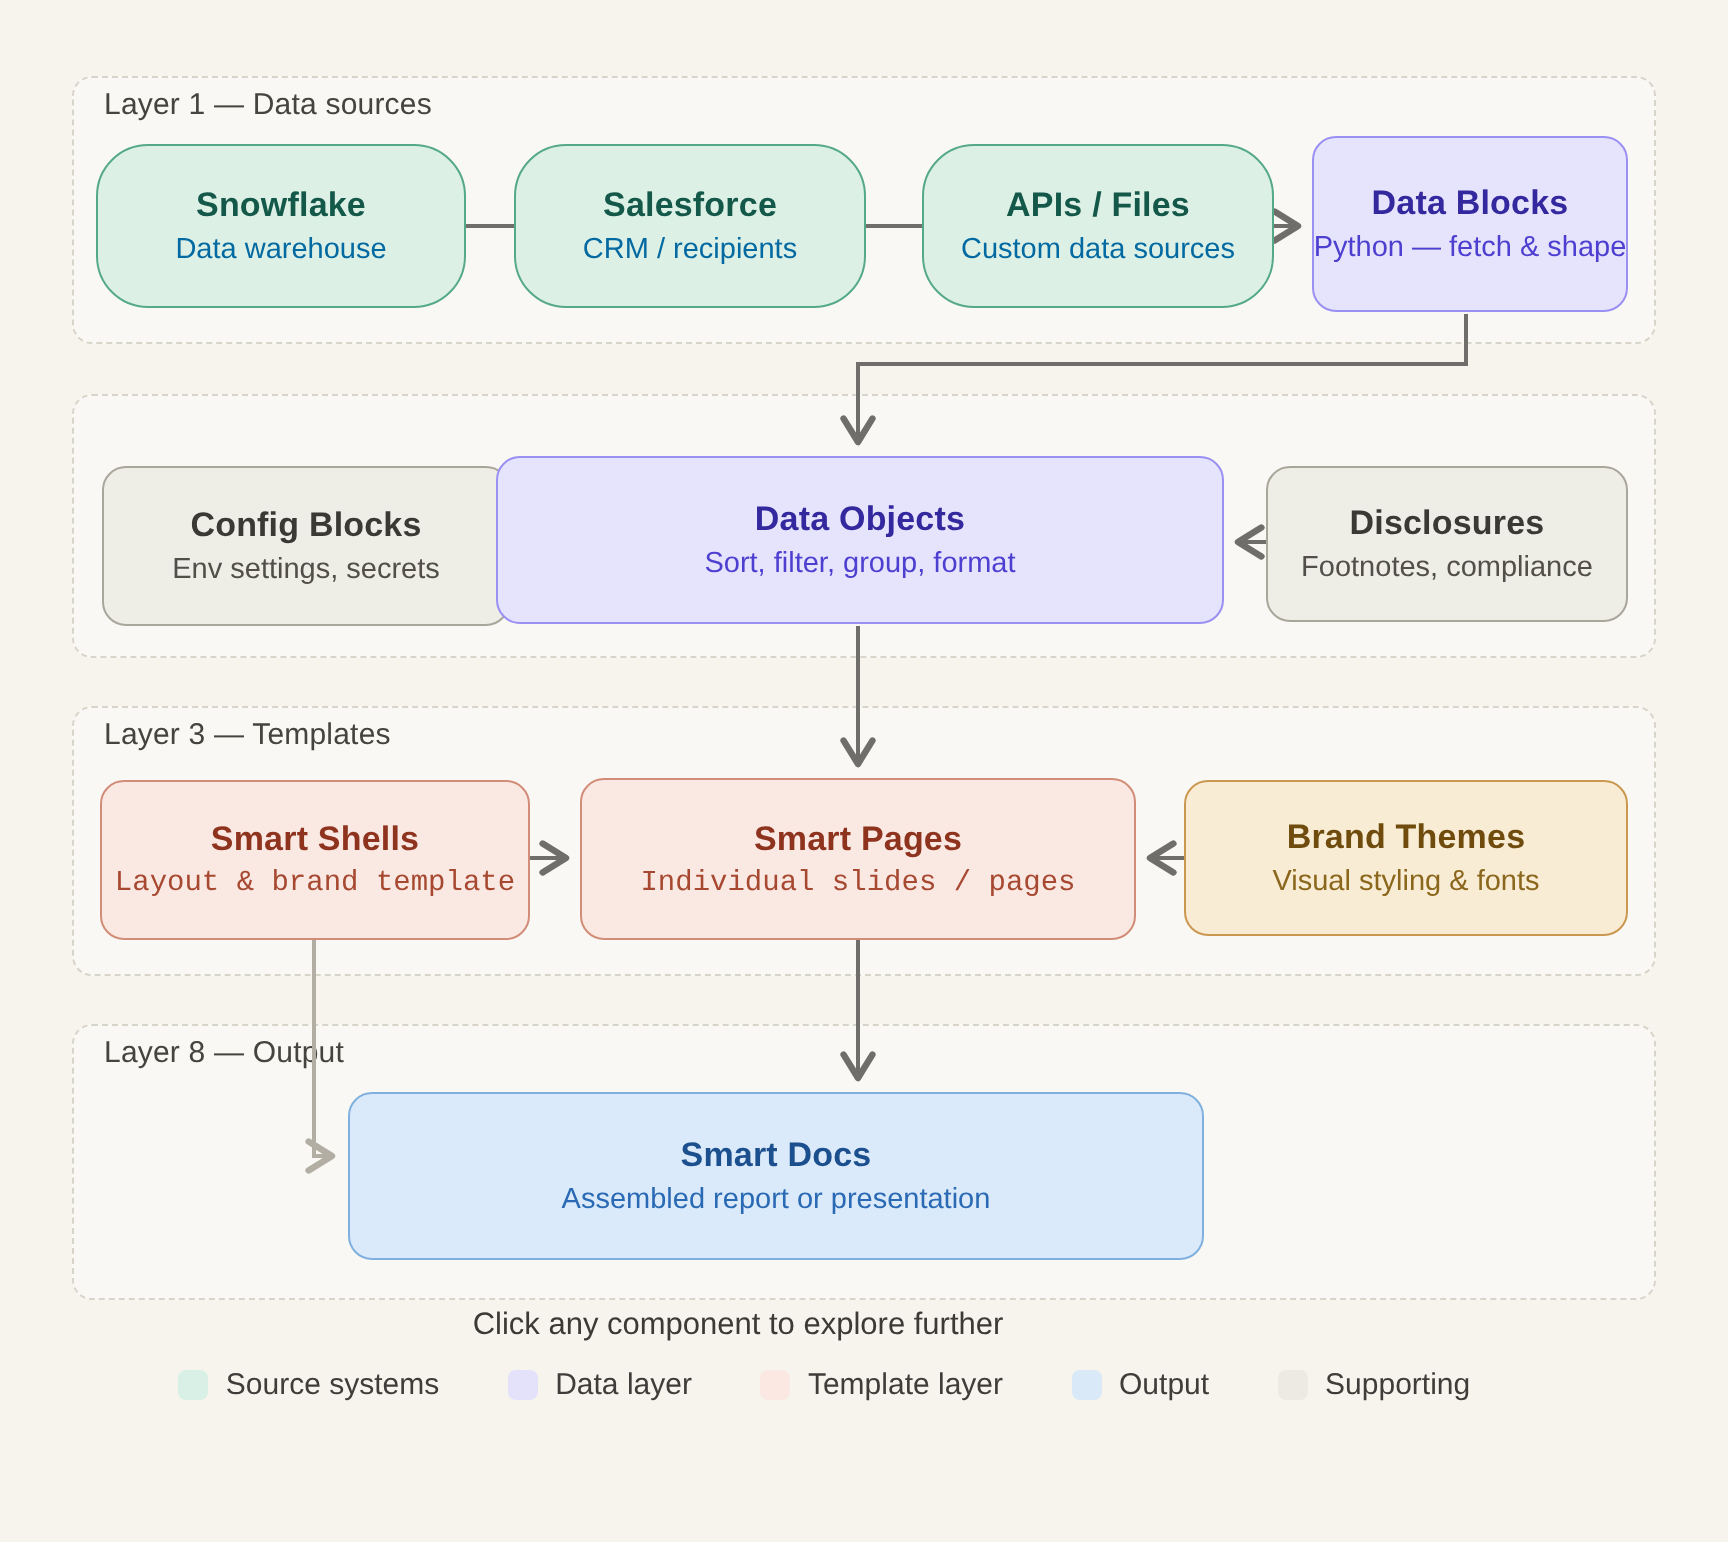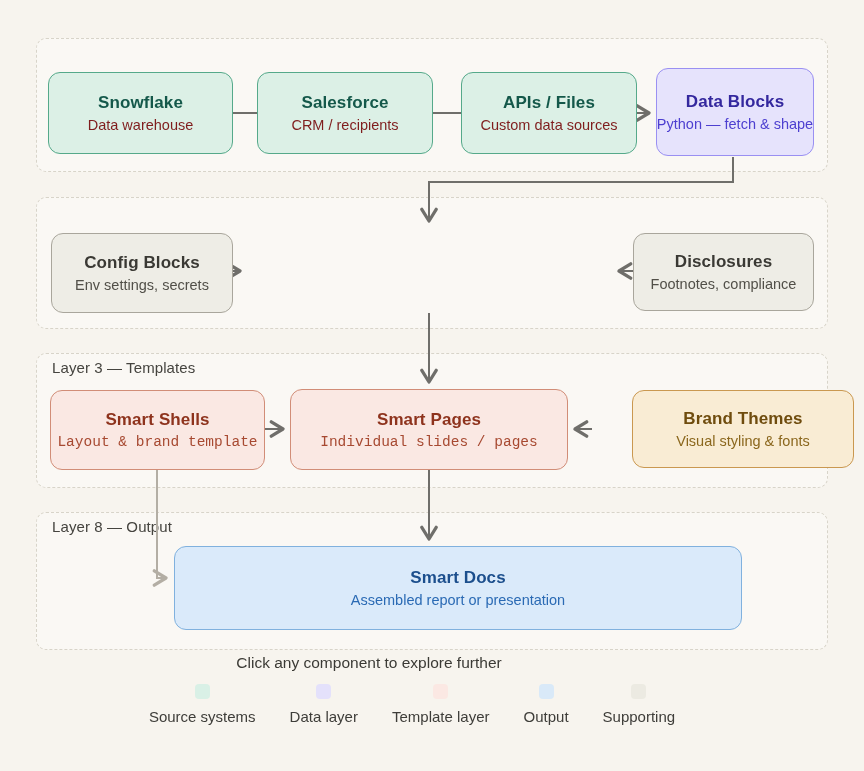--- a/index.html
+++ b/index.html
@@ -35,67 +35,68 @@
     border:1.5px solid;
     display:flex;flex-direction:column;
     align-items:center;justify-content:center;
     text-align:center;
     z-index:10;
     cursor:pointer;
     box-sizing:border-box;
   }
   .node-title{font-size:17px;font-weight:700;letter-spacing:.1px;margin-bottom:4px;}
   .node-sub{font-size:14.5px;font-weight:500;white-space:nowrap;}
-  .cat-source{background:#dcf0e6;border-color:#55a98a;}
+  .cat-source{background:#dcf0e6;border-color:#55a98a;border-radius:26px;}
   .cat-source .node-title{color:#14584a;}
-  .cat-source .node-sub{color:#7f1d1d;}
+  .cat-source .node-sub{color:#0369a1;}
   .cat-data{background:#e6e3fc;border-color:#9a90f2;}
   .cat-data .node-title{color:#34289e;}
   .cat-data .node-sub{color:#4d3fd0;}
   .cat-supporting{background:#eeede6;border-color:#a9a69c;}
   .cat-supporting .node-title{color:#3a3934;}
   .cat-supporting .node-sub{color:#514f48;}
   .cat-template{background:#fae8e3;border-color:#d18d77;}
   .cat-template .node-title{color:#8e331d;}
   .cat-template .node-sub{color:#a74931;font-family:Liberation Mono, monospace;}
-  .cat-brand{background:#f9ecd4;border-color:#ca9850;margin-left:40px;}
+  .cat-brand{background:#f9ecd4;border-color:#ca9850;}
   .cat-brand .node-title{color:#6f4c0e;}
   .cat-brand .node-sub{color:#8b671d;}
   .cat-output{background:#daeafa;border-color:#80b1de;}
   .cat-output .node-title{color:#1c4f8d;}
   .cat-output .node-sub{color:#2a6ab4;}
   .caption{
     position:absolute;
     left:0;top:654px;width:738px;
     text-align:center;
     font-size:15.5px;font-weight:500;
     color:#3b3a35;
     z-index:2;
   }
   .legend{
     position:absolute;
     left:0;top:684px;width:824px;
     display:flex;justify-content:center;align-items:center;
     gap:34px;
     z-index:2;
   }
-  .legend-item{display:flex;align-items:center;gap:9px;flex-direction:column;}
+  .legend-item{display:flex;align-items:center;gap:9px;}
   .swatch{width:15px;height:15px;border-radius:4px;display:inline-block;}
   .legend-label{font-size:15px;color:#3e3d39;}
 </style>
 </head>
 <body>
 
 <div class="canvas">
 
   <div class="layer" style="left:36px;top:38px;width:790px;height:132px"></div>
   <div class="layer" style="left:36px;top:197px;width:790px;height:130px"></div>
   <div class="layer" style="left:36px;top:353px;width:790px;height:133px"></div>
   <div class="layer" style="left:36px;top:512px;width:790px;height:136px"></div>
 
+  <div class="layer-label" style="left:52px;top:44px">Layer 1 — Data sources</div>
   <div class="layer-label" style="left:52px;top:359px">Layer 3 — Templates</div>
   <div class="layer-label" style="left:52px;top:518px">Layer 8 — Output</div>
 
   <svg class="wires" width="864" height="771">
     <defs>
       <marker id="arr" viewBox="0 0 10 10" refX="8" refY="5" markerWidth="9" markerHeight="9" orient="auto-start-reverse">
         <path d="M1.5,1 L8,5 L1.5,9" fill="none" stroke="#6f6e6a" stroke-width="1.8" stroke-linecap="round" stroke-linejoin="round"></path>
       </marker>
       <marker id="arrLight" viewBox="0 0 10 10" refX="8" refY="5" markerWidth="9" markerHeight="9" orient="auto-start-reverse">
         <path d="M1.5,1 L8,5 L1.5,9" fill="none" stroke="#b3aea4" stroke-width="1.8" stroke-linecap="round" stroke-linejoin="round"></path>
@@ -128,43 +129,47 @@
   </div>
   <div class="node cat-source" style="left:257px;top:72px;width:176px;height:82px">
     <div class="node-title">Salesforce</div>
     <div class="node-sub">CRM / recipients</div>
   </div>
   <div class="node cat-data" style="left:656px;top:68px;width:158px;height:88px">
     <div class="node-title">Data Blocks</div>
     <div class="node-sub">Python — fetch &amp; shape</div>
   </div>
 
-  <div class="node cat-supporting" style="left:51px;top:233px;width:182px;height:80px">
+  <div class="node cat-supporting" style="left:51px;top:233px;width:204px;height:80px">
     <div class="node-title">Config Blocks</div>
     <div class="node-sub">Env settings, secrets</div>
+  </div>
+  <div class="node cat-data" style="left:248px;top:228px;width:364px;height:84px">
+    <div class="node-title">Data Objects</div>
+    <div class="node-sub">Sort, filter, group, format</div>
   </div>
   <div class="node cat-supporting" style="left:633px;top:233px;width:181px;height:78px">
     <div class="node-title">Disclosures</div>
     <div class="node-sub">Footnotes, compliance</div>
   </div>
 
   <div class="node cat-template" style="left:50px;top:390px;width:215px;height:80px">
     <div class="node-title">Smart Shells</div>
     <div class="node-sub">Layout &amp; brand template</div>
   </div>
   <div class="node cat-template" style="left:290px;top:389px;width:278px;height:81px">
     <div class="node-title">Smart Pages</div>
     <div class="node-sub">Individual slides / pages</div>
   </div>
   <div class="node cat-brand" style="left:592px;top:390px;width:222px;height:78px">
     <div class="node-title">Brand Themes</div>
     <div class="node-sub">Visual styling &amp; fonts</div>
   </div>
 
-  <div class="node cat-output" style="left:174px;top:546px;width:568px;height:84px">
+  <div class="node cat-output" style="left:174px;top:546px;width:428px;height:84px">
     <div class="node-title">Smart Docs</div>
     <div class="node-sub">Assembled report or presentation</div>
   </div>
 
   <div class="caption">Click any component to explore further</div>
 
   <div class="legend">
     <div class="legend-item">
       <span class="swatch" style="background-color: rgb(217, 240, 230);"></span>
       <span class="legend-label">Source systems</span>

